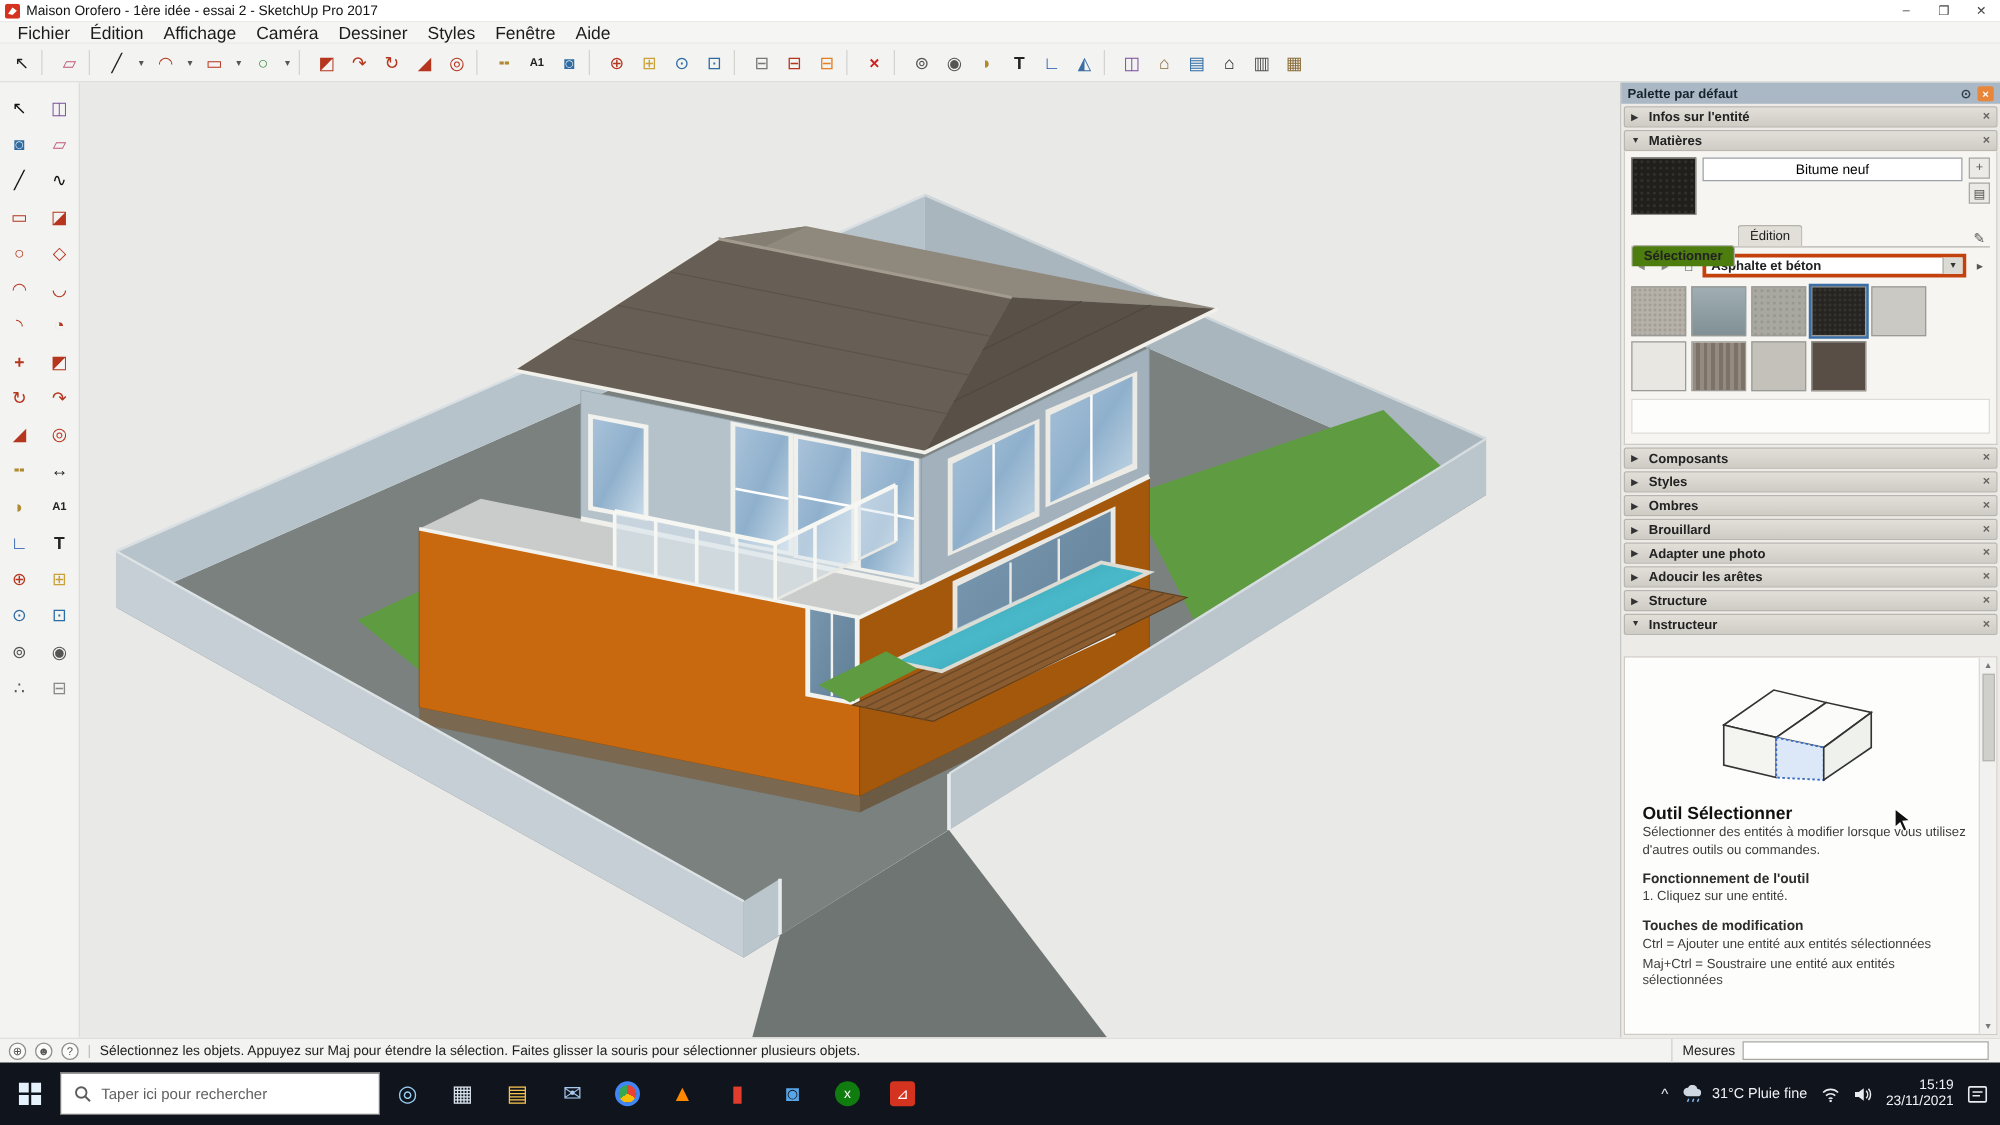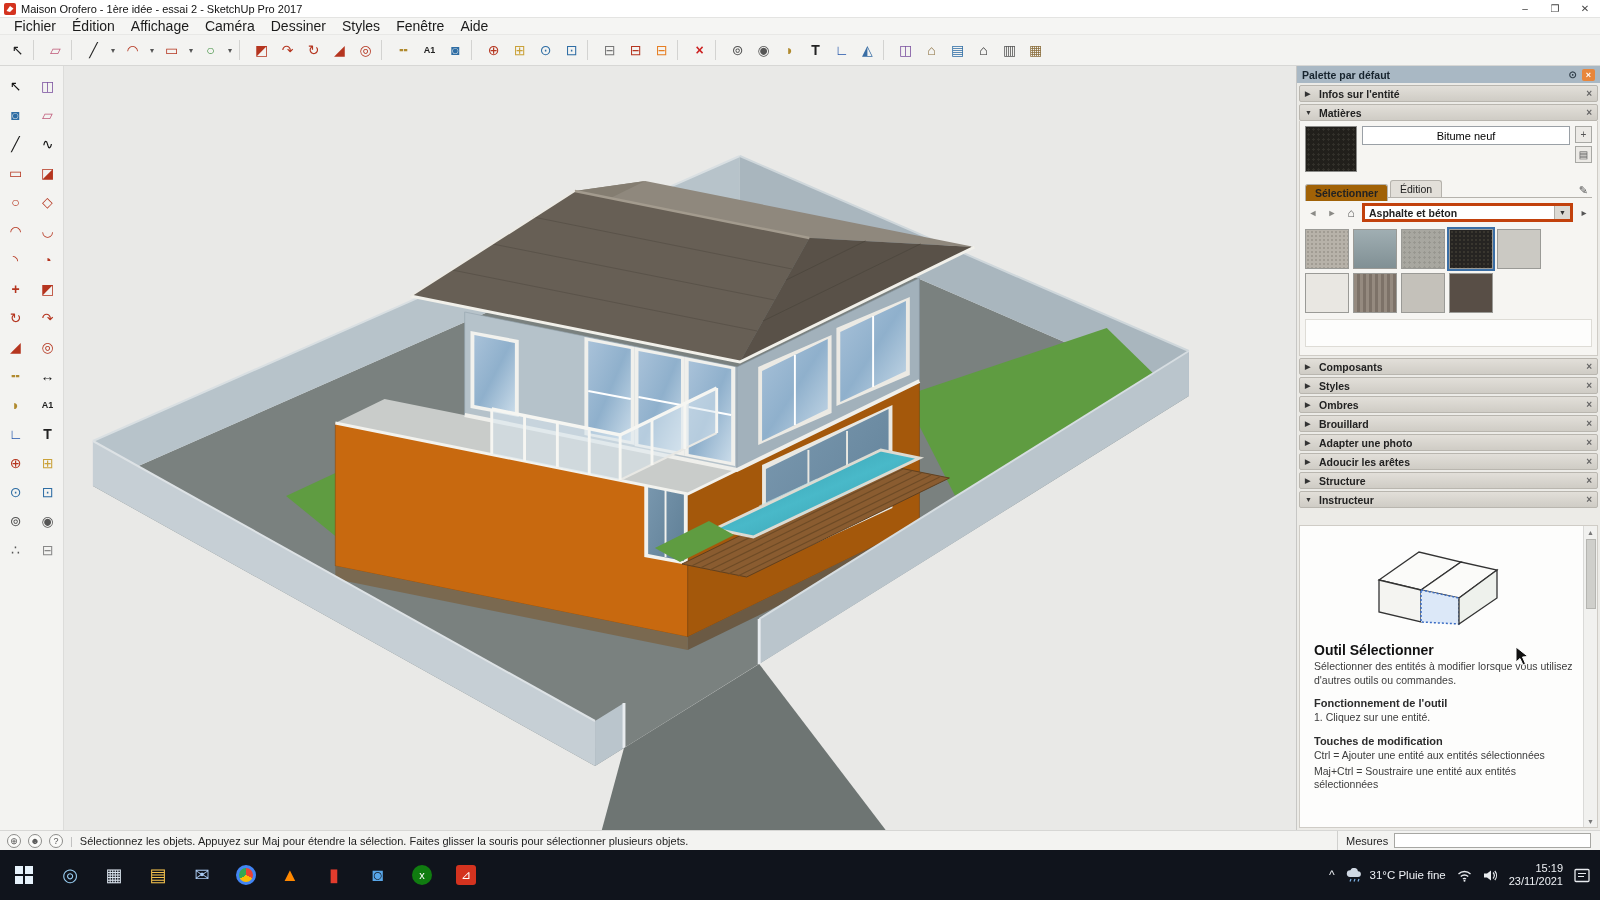--- a/index.html
+++ b/index.html
@@ -40,21 +40,21 @@
   .section .sx { margin-left:auto; color:#666; font-size:10px; }
 
   .mat-body { background:#f6f5f2; border:1px solid #cfccc6; border-top:none; margin:0 2px; padding:5px 5px 8px; }
   .mat-row1 { display:flex; gap:5px; }
   .mat-thumb { width:52px; height:46px; border:1px solid #8a8a88; background:#211f1b; background-image:radial-gradient(#32302a 1px, transparent 1.3px); background-size:5px 5px; position:relative; }
   .mat-name { flex:1; height:19px; border:1px solid #9aa0a6; background:#fff; font-size:11px; padding:0 4px; font-family:"Liberation Sans",sans-serif;text-align:center; }
   .mat-side { display:flex; flex-direction:column; gap:3px; }
   .mat-sbtn { width:17px; height:17px; border:1px solid #a8a8a4; background:#eceae6; display:flex; align-items:center; justify-content:center; font-size:10px; color:#555; }
   .mat-tabs { display:flex; align-items:flex-end; margin-top:6px; border-bottom:1px solid #b5b2ac; height:20px; }
   .mat-tab { padding:2px 9px; font-size:10.5px; border:1px solid #b5b2ac; border-bottom:none; border-radius:3px 3px 0 0; background:#e2dfd9; margin-right:2px; }
-  .mat-tab.active { background:#a16207; font-weight:bold; position:relative; top:4px; }
+  .mat-tab.active { background:#4d7c0f; font-weight:bold; position:relative; top:16px; }
   .mat-dropper { margin-left:auto; font-size:11px; color:#555; padding:0 4px; }
   .mat-nav { display:flex; align-items:center; gap:3px; margin-top:5px; }
   .nav-btn { width:16px; height:16px; display:flex; align-items:center; justify-content:center; color:#8a8a86; font-size:9px; }
   .mat-select { flex:1; height:19px; border:3px solid #c2410c; background:#fff; display:flex; align-items:center;font-weight:bold; }
   .mat-select .val { flex:1; padding:0 4px; font-size:10.5px; }
   .mat-select .dd { width:16px; height:100%; background:#dcdad4; border-left:1px solid #b0aea8; display:flex; align-items:center; justify-content:center; font-size:7px; color:#333; }
   .swatches { display:grid; grid-template-columns:repeat(5,44px); gap:4px; margin-top:7px; }
   .swatch { height:40px; border:1px solid #9a9a96; }
   .mat-space { height:28px; background:#fdfdfc; border:1px solid #dedcd6; margin-top:6px; }
 
@@ -725,20 +725,27 @@
 
 <div class="taskbar">
   <div class="tk-start">
     <svg width="18" height="18" viewBox="0 0 18 18">
       <rect x="0" y="0" width="8" height="8" fill="#e6f2fb"></rect>
       <rect x="10" y="0" width="8" height="8" fill="#e6f2fb"></rect>
       <rect x="0" y="10" width="8" height="8" fill="#e6f2fb"></rect>
       <rect x="10" y="10" width="8" height="8" fill="#e6f2fb"></rect>
     </svg>
   </div>
+  <div class="tk-search">
+    <svg width="14" height="14" viewBox="0 0 14 14">
+      <circle cx="6" cy="6" r="4.2" fill="none" stroke="#5c5c5a" stroke-width="1.5"></circle>
+      <path d="M9.2,9.2 L13,13" stroke="#5c5c5a" stroke-width="1.5"></path>
+    </svg>
+    <span>Taper ici pour rechercher</span>
+  </div>
   <div style="display:flex;height:100%">
 
       <div class="app">
         <span class="ag" style="color:#9ad0f5">◎</span>
       </div>
 
       <div class="app">
         <span class="ag" style="color:#d9e2ec">▦</span>
       </div>
 

